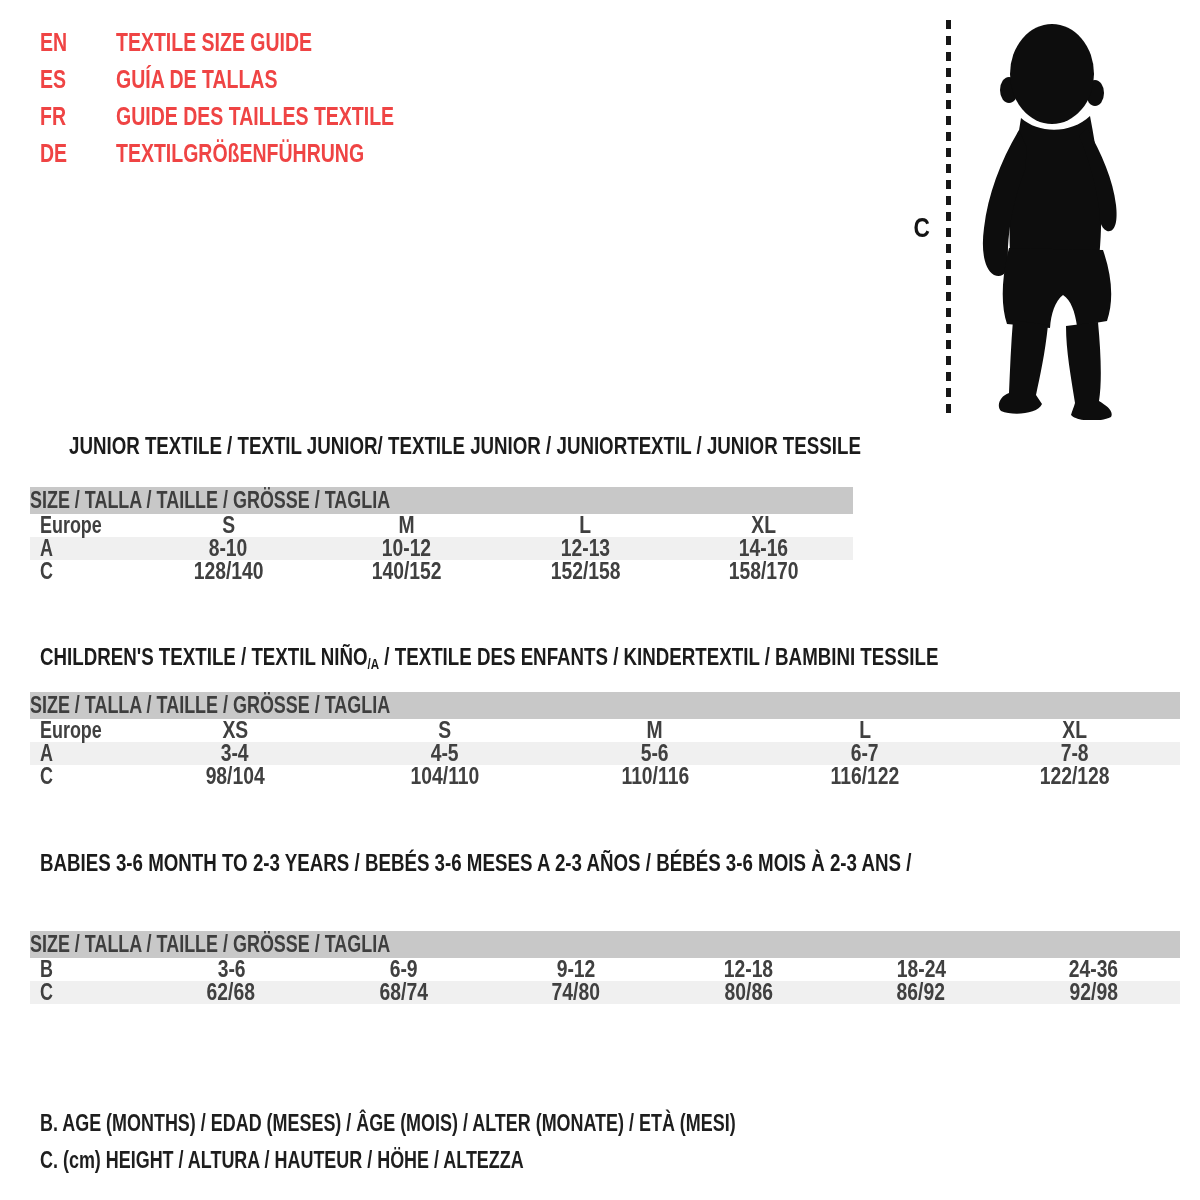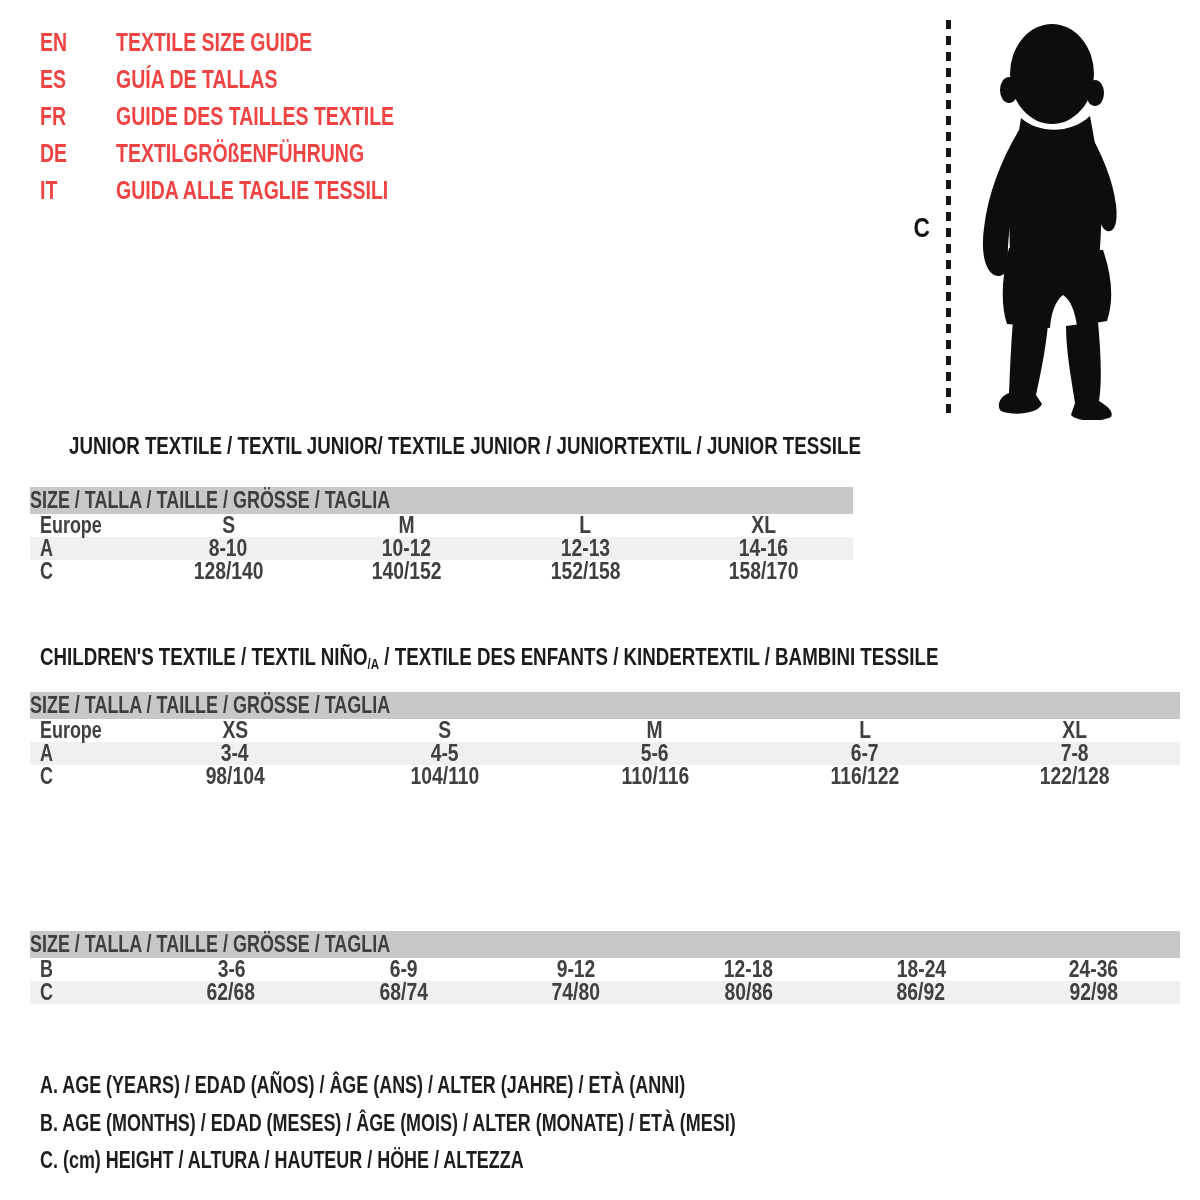--- a/index.html
+++ b/index.html
@@ -71,24 +71,20 @@
       <span class="cond">GUÍA DE TALLAS</span>
     </div>
     <div class="lang-row">
       <span class="lang-code"><span class="cond">FR</span></span>
       <span class="cond">GUIDE DES TAILLES TEXTILE</span>
     </div>
     <div class="lang-row">
       <span class="lang-code"><span class="cond">DE</span></span>
       <span class="cond">TEXTILGRÖßENFÜHRUNG</span>
     </div>
-    <div class="lang-row">
-      <span class="lang-code"><span class="cond">IT</span></span>
-      <span class="cond">GUIDA ALLE TAGLIE TESSILI</span>
-    </div>
   </div>
 
   <div class="measure-line"></div>
   <div class="measure-label"><span class="condc">C</span></div>
 
   <div class="figure">
     <svg width="178" height="398" viewBox="0 0 178 398" xmlns="http://www.w3.org/2000/svg">
       <g fill="#0d0d0d">
 
         <ellipse cx="46" cy="68" rx="9" ry="13"></ellipse>
@@ -221,20 +217,21 @@
         </div>
       <div class="tcell">
           <span class="condc">116/122</span>
         </div>
       <div class="tcell">
           <span class="condc">122/128</span>
         </div>
     </div>
   </div>
 
+  <div class="sec-title" style="top:849px;"><span class="cond">BABIES 3-6 MONTH TO 2-3 YEARS / BEBÉS 3-6 MESES A 2-3 AÑOS / BÉBÉS 3-6 MOIS À 2-3 ANS /</span></div>
 
   <div class="stable babies">
     <div class="thead">
       <span class="cond">SIZE / TALLA / TAILLE / GRÖSSE / TAGLIA</span>
     </div>
     <div class="trow">
       <div class="tlabel"><span class="cond">B</span></div>
       <div class="tcell">
           <span class="condc">3-6</span>
         </div>
@@ -270,17 +267,16 @@
         </div>
       <div class="tcell">
           <span class="condc">86/92</span>
         </div>
       <div class="tcell">
           <span class="condc">92/98</span>
         </div>
     </div>
   </div>
 
-  <div class="legend-line" style="top:1072px;"><span class="cond">A. AGE (YEARS) / EDAD (AÑOS) / ÂGE (ANS) / ALTER (JAHRE) / ETÀ (ANNI)</span></div>
   <div class="legend-line" style="top:1110px;"><span class="cond">B. AGE (MONTHS) / EDAD (MESES) / ÂGE (MOIS) / ALTER (MONATE) / ETÀ (MESI)</span></div>
   <div class="legend-line" style="top:1147px;"><span class="cond">C. (cm) HEIGHT / ALTURA / HAUTEUR / HÖHE / ALTEZZA</span></div>
 
 </div>
 
 </body></html>

